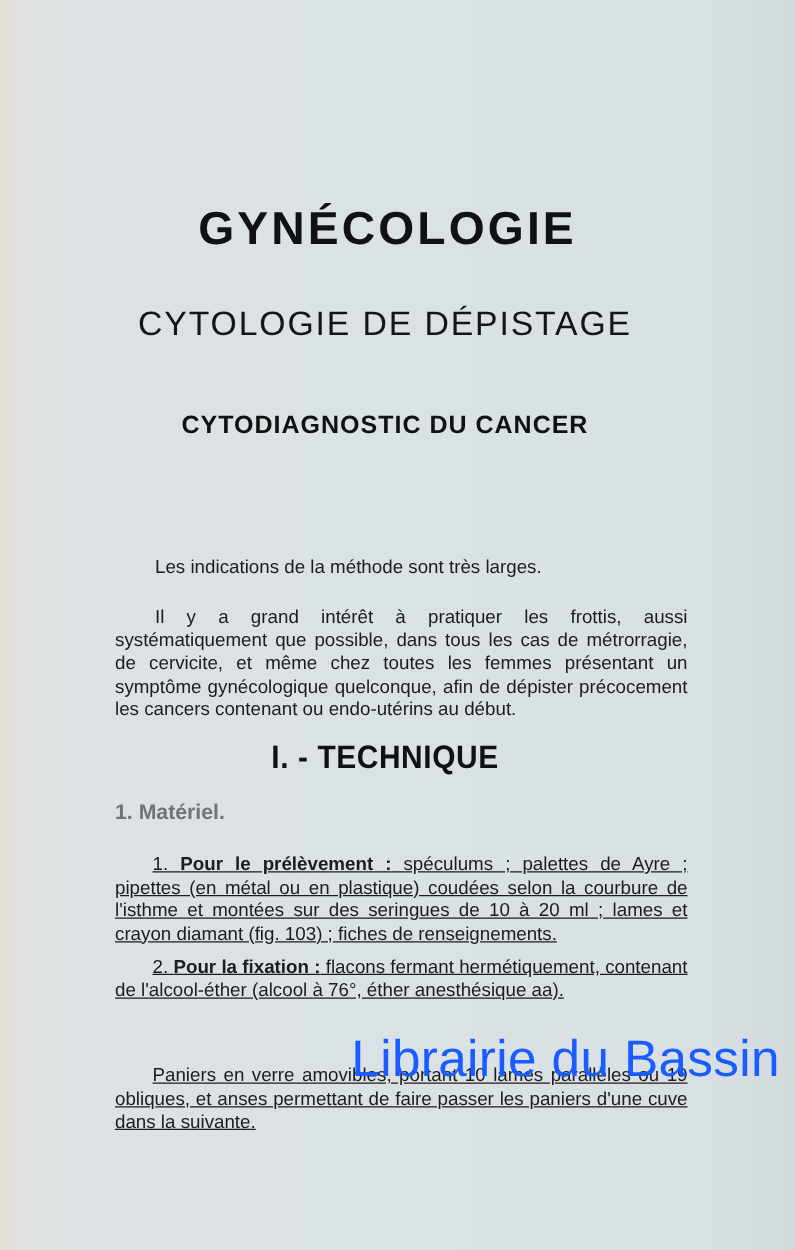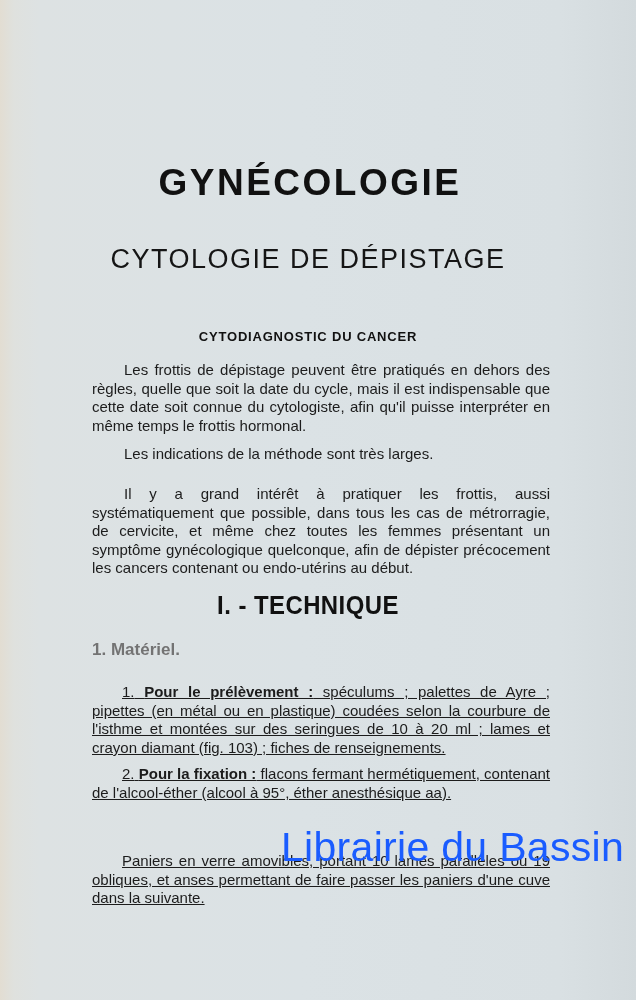--- a/index.html
+++ b/index.html
@@ -13,21 +13,21 @@
   .title {
     position: absolute; left: 0; width: 620px; top: 162px; text-align: center;
     font-size: 37px; font-weight: bold; letter-spacing: 2.5px; color: #111;
   }
   .subtitle {
     position: absolute; left: 0; width: 616px; top: 244px; text-align: center;
     font-size: 27px; font-weight: normal; letter-spacing: 1.5px; color: #151515;
   }
   .subhead {
     position: absolute; left: 0; width: 616px; top: 329px; text-align: center;
-    font-size: 13px; font-weight: bold; letter-spacing: 0.8px; color: #111;
+    font-size: 20px; font-weight: bold; letter-spacing: 0.8px; color: #111;
   }
   .para {
     position: absolute; left: 92px; width: 458px;
     font-size: 15px; line-height: 18.6px; text-align: justify; color: #1c1c1c;
   }
   .para p { margin: 0; text-indent: 32px; text-align: justify; }
   .p1 { top: 361px; }
   .p2 { top: 445px; }
   .p3 { top: 485px; }
   .section-head {
@@ -54,37 +54,34 @@
 </style>
 </head>
 <body>
 
 <div class="page">
 
   <div class="title">GYNÉCOLOGIE</div>
   <div class="subtitle">CYTOLOGIE DE DÉPISTAGE</div>
   <div class="subhead">CYTODIAGNOSTIC DU CANCER</div>
 
-  <div class="para p1">
-    <p>Les frottis de dépistage peuvent être pratiqués en dehors des règles, quelle que soit la date du cycle, mais il est indispensable que cette date soit connue du cytologiste, afin qu'il puisse interpréter en même temps le frottis hormonal.</p>
-  </div>
   <div class="para p2">
     <p>Les indications de la méthode sont très larges.</p>
   </div>
   <div class="para p3">
     <p>Il y a grand intérêt à pratiquer les frottis, aussi systématiquement que possible, dans tous les cas de métrorragie, de cervicite, et même chez toutes les femmes présentant un symptôme gynécologique quelconque, afin de dépister précocement les cancers contenant ou endo-utérins au début.</p>
   </div>
 
   <div class="section-head">I. - TECHNIQUE</div>
   <div class="sub-section">1.  Matériel.</div>
 
   <div class="item i1">
     <p><span>1.</span> <b>Pour le prélèvement :</b><span> spéculums ; palettes de Ayre ; pipettes (en métal ou en plastique) coudées selon la courbure de l'isthme et montées sur des seringues de 10 à 20 ml ; lames et crayon diamant (fig. 103) ; fiches de renseignements.</span></p>
   </div>
   <div class="item i2">
-    <p><span>2.</span> <b>Pour la fixation :</b><span> flacons fermant hermétiquement, contenant de l'alcool-éther (alcool à 95°, éther anesthésique aa).</span></p>
+    <p><span>2.</span> <b>Pour la fixation :</b><span> flacons fermant hermétiquement, contenant de l'alcool-éther (alcool à 76°, éther anesthésique aa).</span></p>
   </div>
   <div class="item i4">
     <p>Paniers en verre amovibles, portant 10 lames parallèles ou 19 obliques, et anses permettant de faire passer les paniers d'une cuve dans la suivante.</p>
   </div>
 
   <div class="watermark" style="color: rgb(26, 92, 255);">Librairie du Bassin</div>
 </div>
 
 </body></html>

